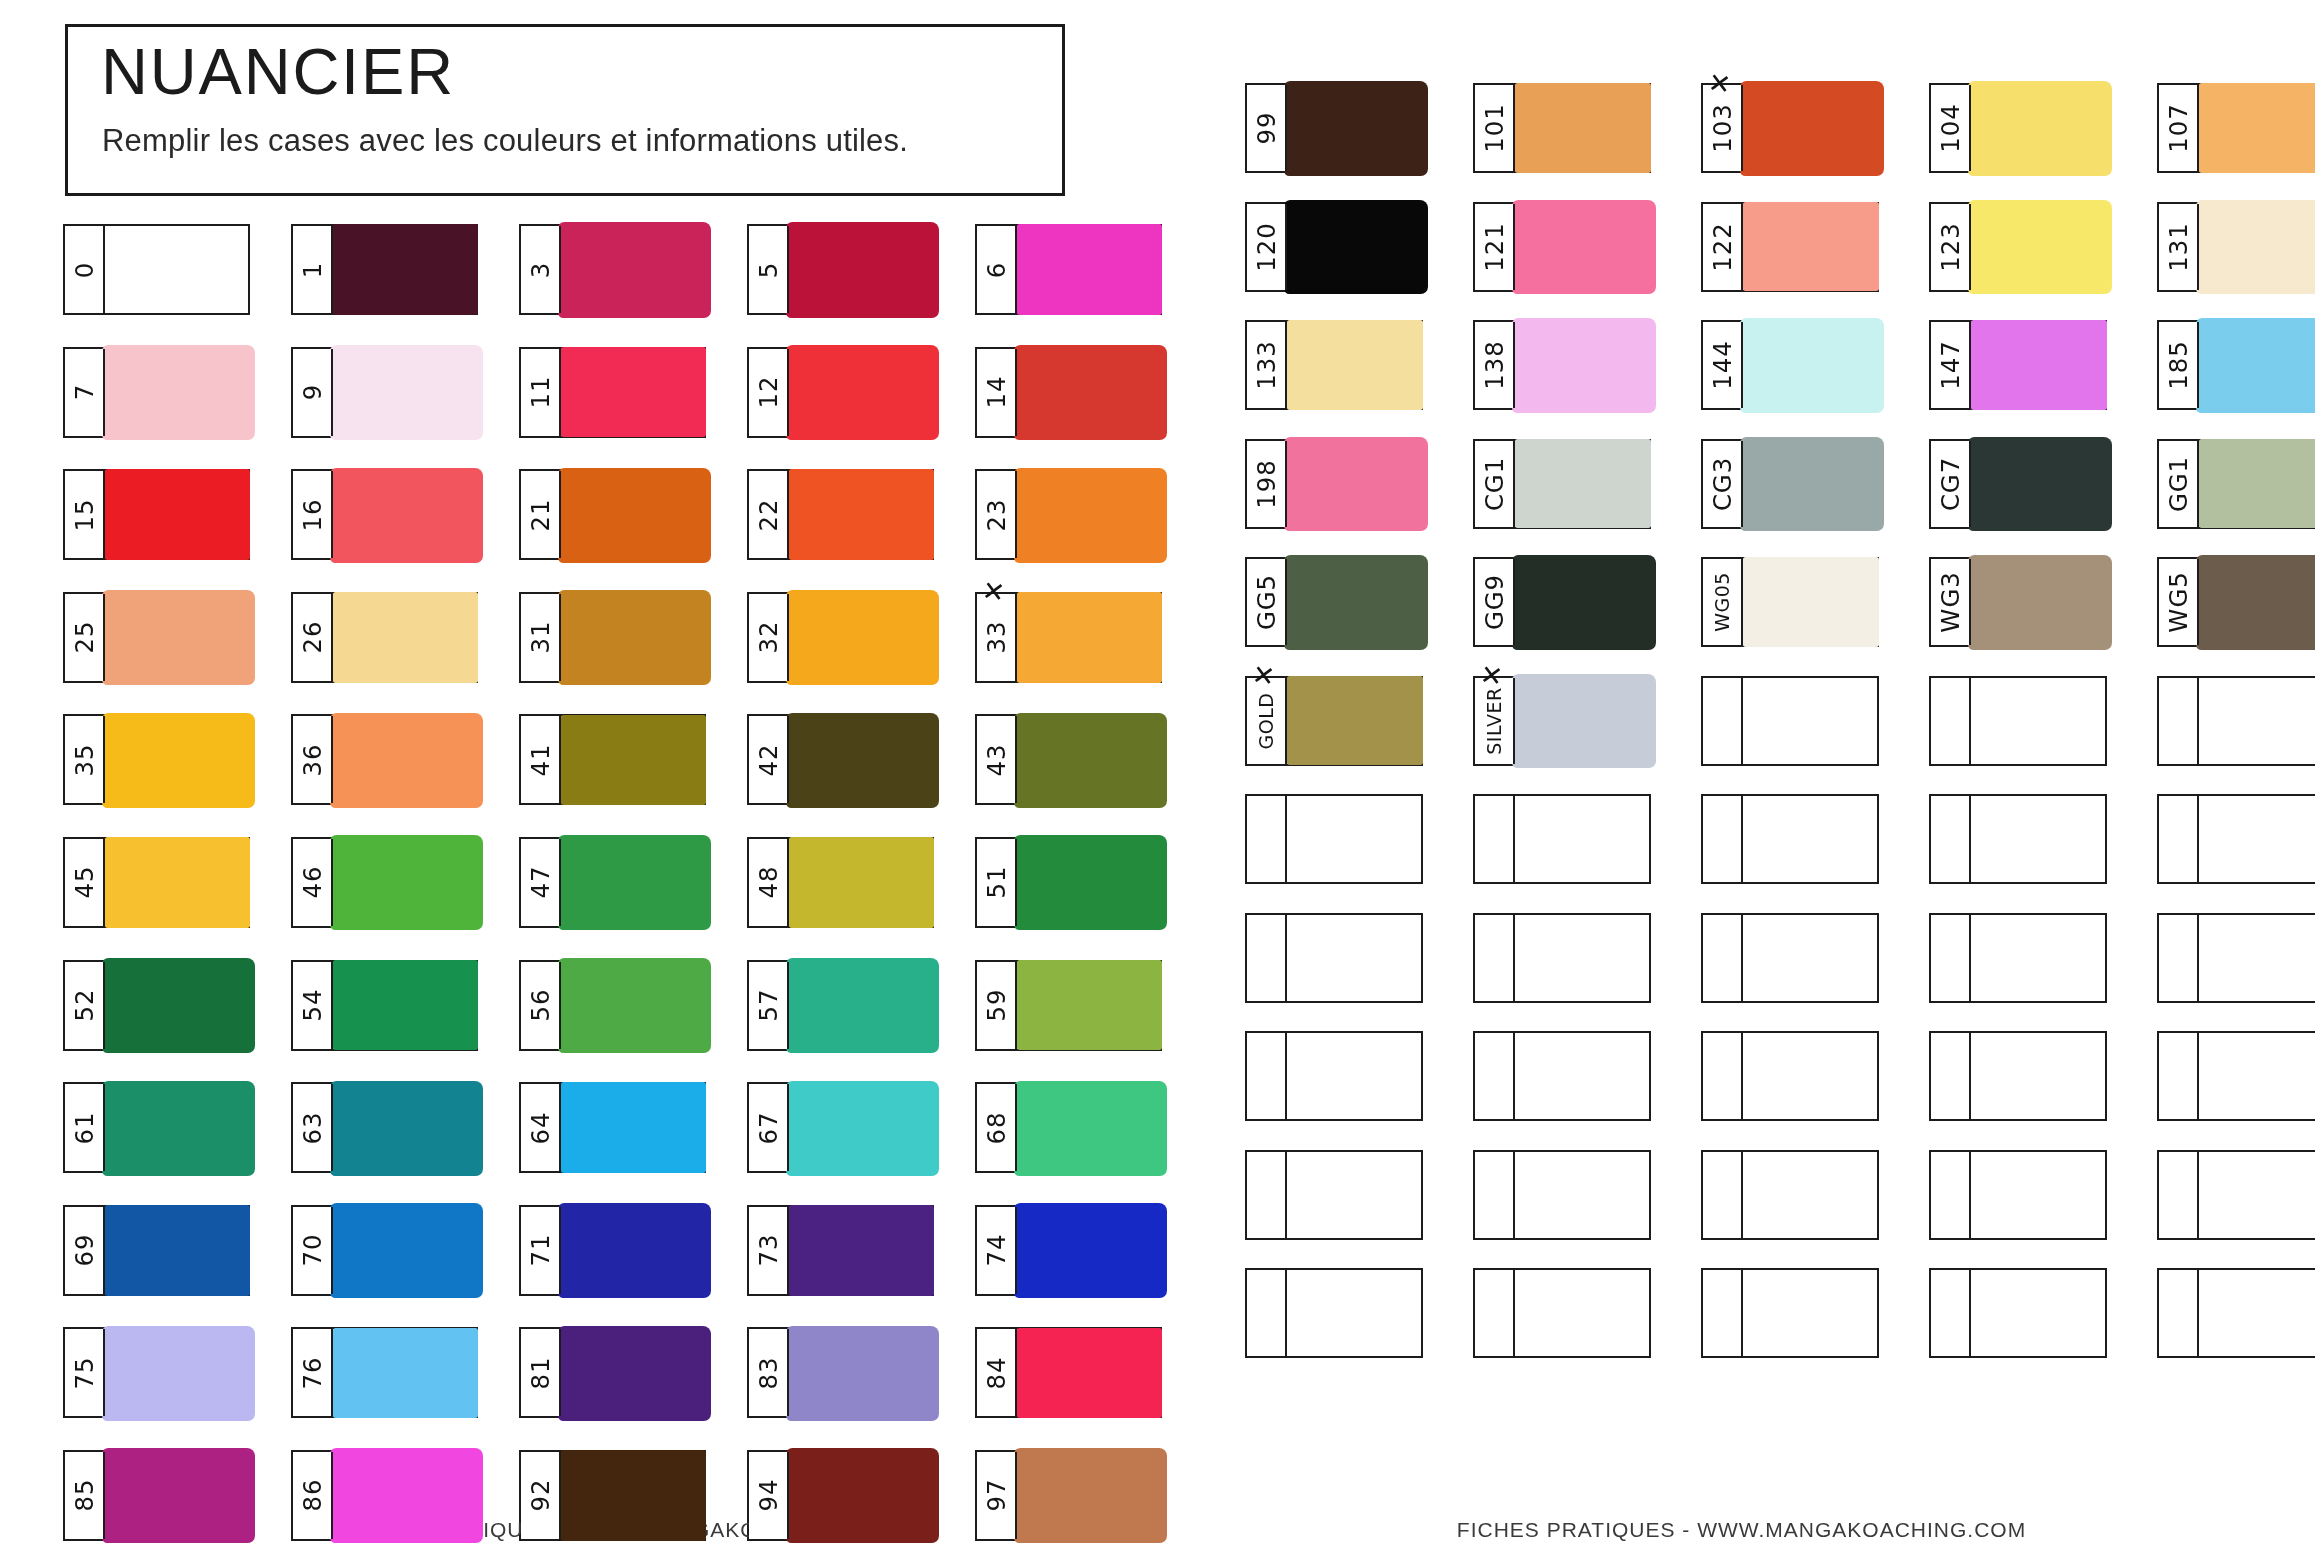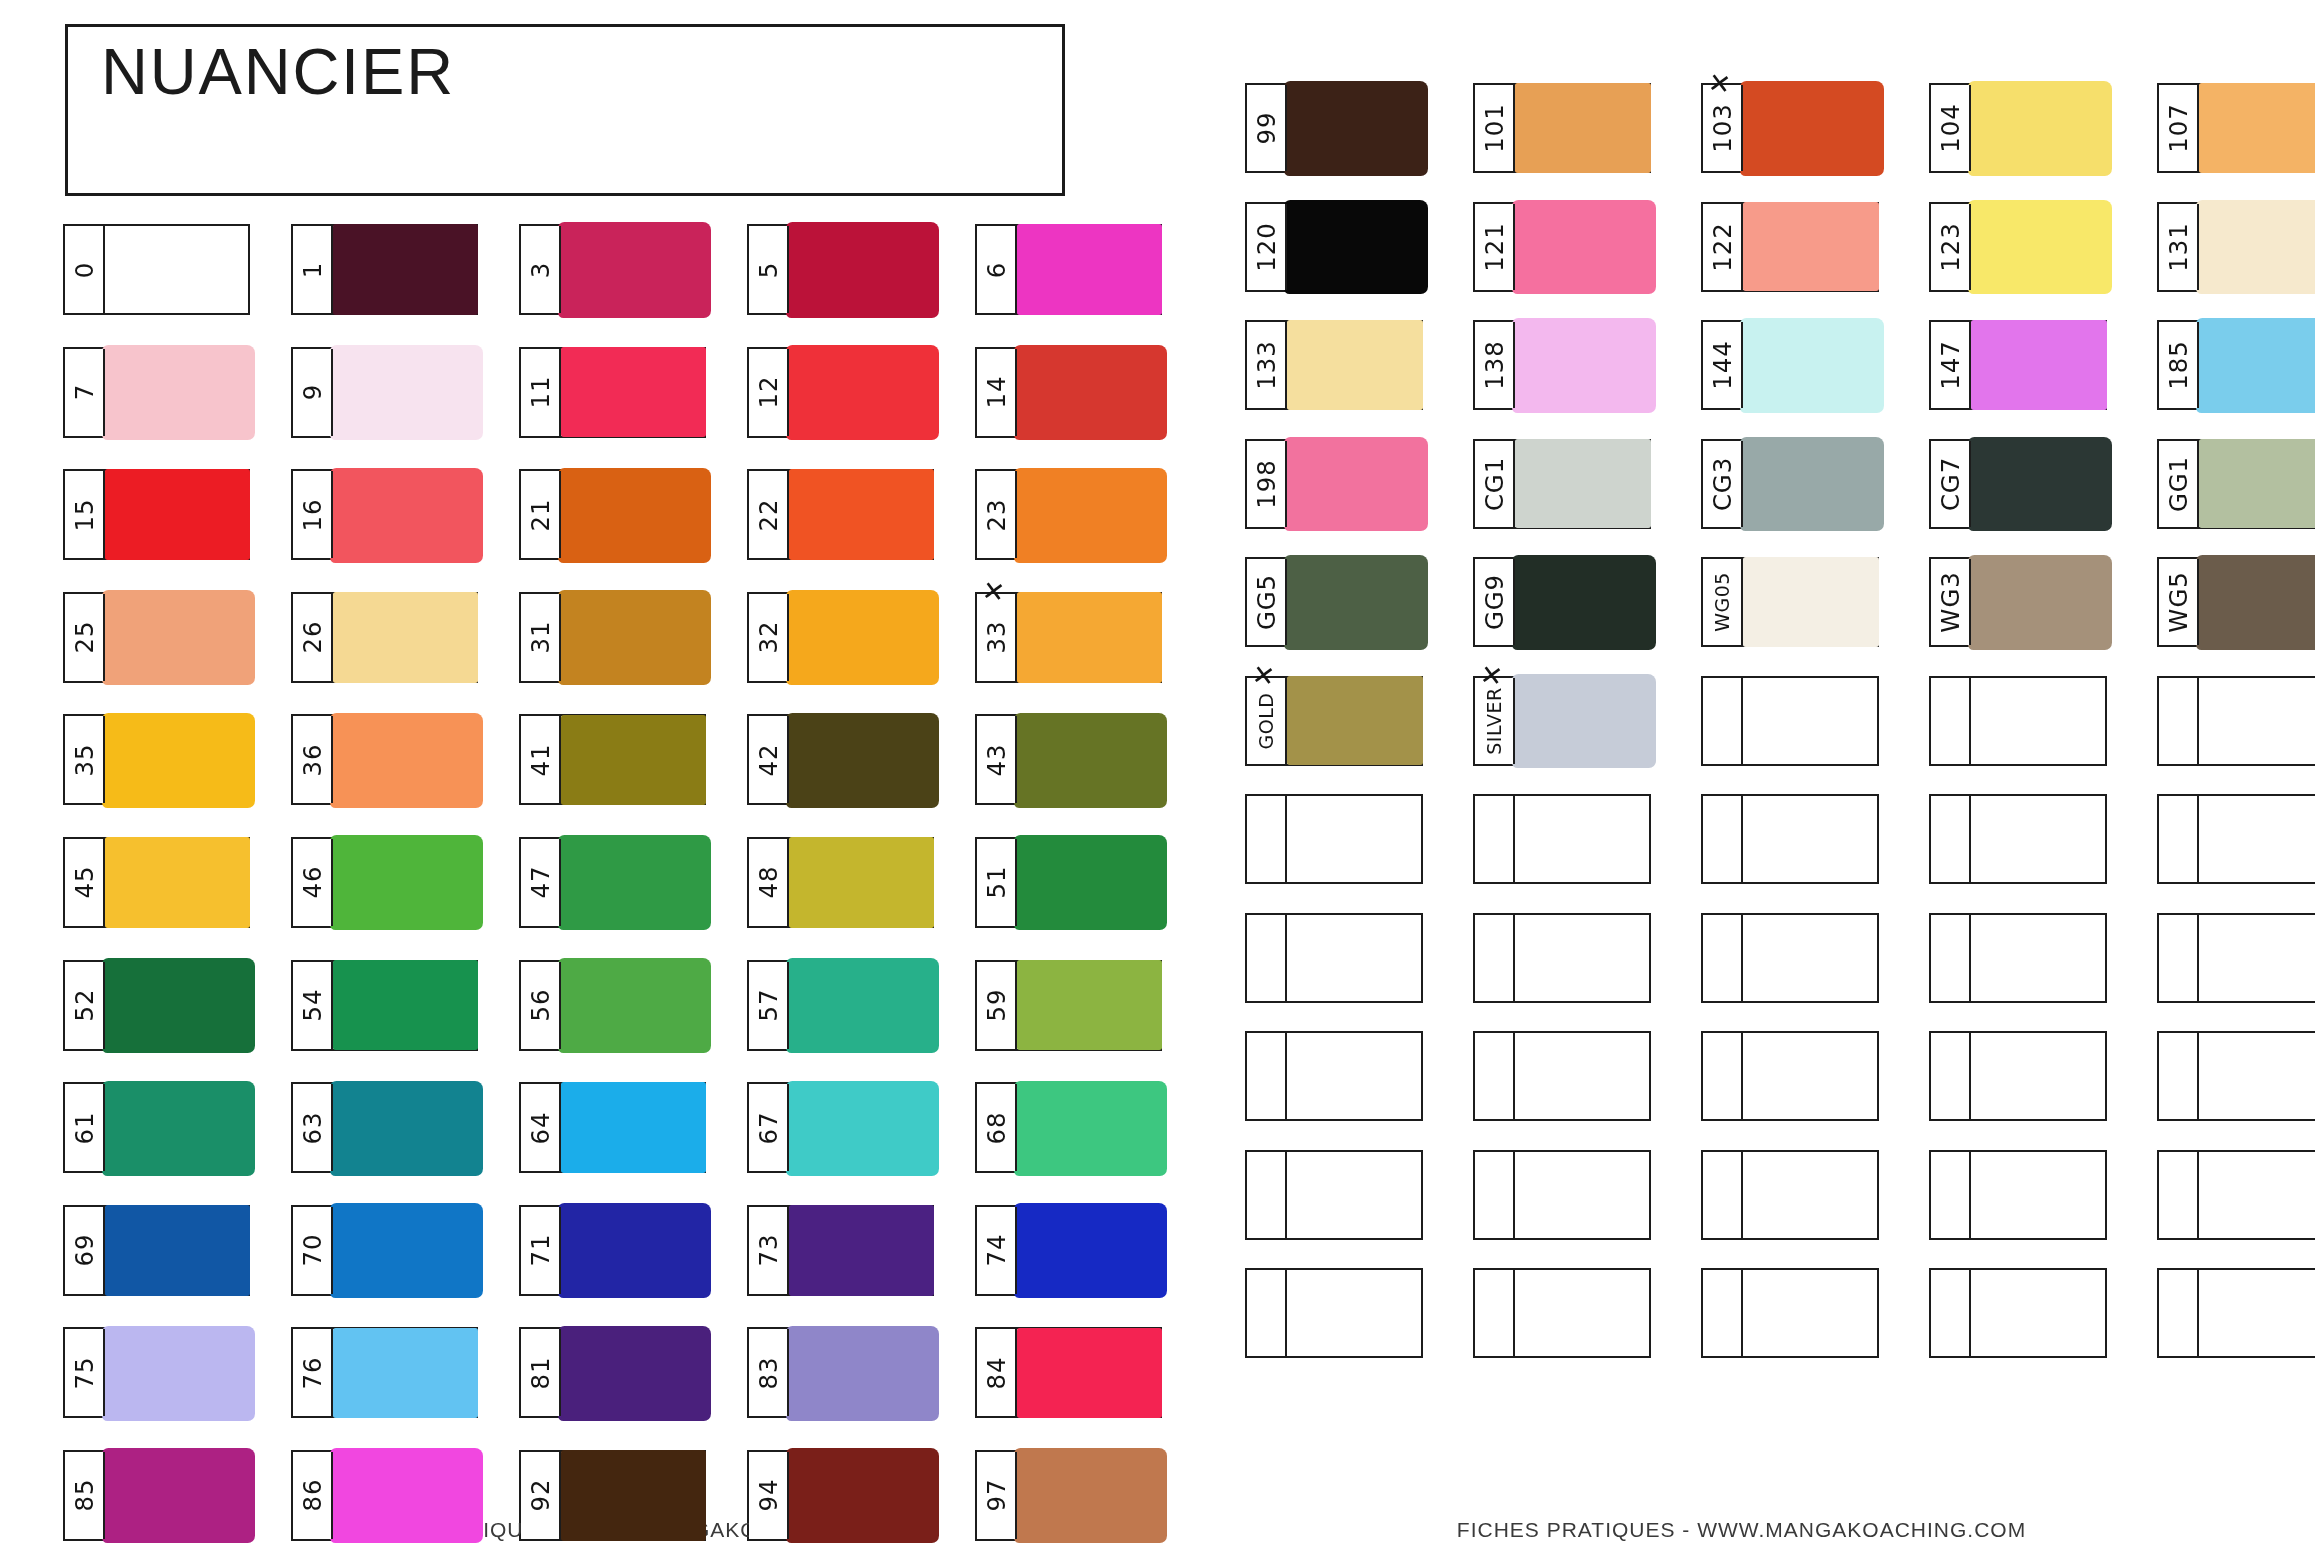--- a/index.html
+++ b/index.html
@@ -157,20 +157,21 @@
   #footer-left  { left: 0; padding-left: 36px; }
   #footer-right { left: 0; }
 </style>
 </head>
 <body>
 
 <div class="page" id="page-left">
 
   <div class="title-box">
     <div class="title-main">NUANCIER</div>
+    <div class="title-sub">Remplir les cases avec les couleurs et informations utiles.</div>
   </div>
 
   <div class="grid" id="grid-left">
       <div class="cell">
         <div class="cell-label">
           <span>0</span>
         </div>
         <div class="cell-color"></div>
       </div>
       <div class="cell">

